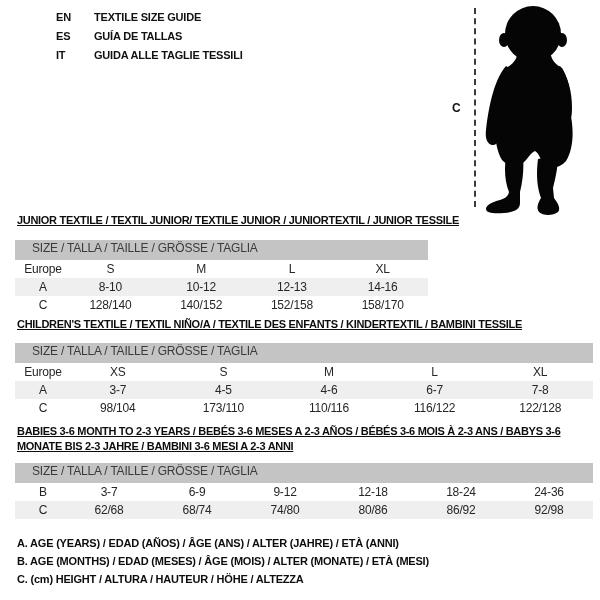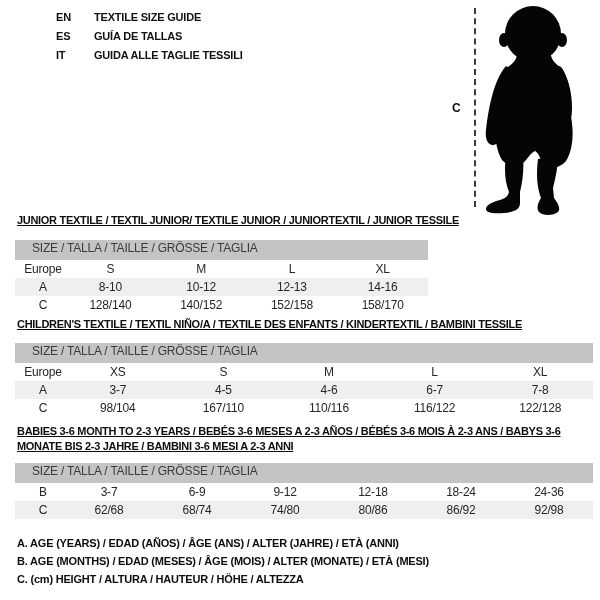--- a/index.html
+++ b/index.html
@@ -158,21 +158,21 @@
         <td class="lbl">A</td>
         <td>3-7</td>
         <td>4-5</td>
         <td>4-6</td>
         <td>6-7</td>
         <td>7-8</td>
       </tr>
       <tr>
         <td class="lbl">C</td>
         <td>98/104</td>
-        <td>167/110</td>
+        <td>173/110</td>
         <td>110/116</td>
         <td>116/122</td>
         <td>122/128</td>
       </tr>
     </tbody>
   </table>
 </div>
 
 <div class="sec-title wrap" style="top:424px;">BABIES 3-6 MONTH TO 2-3 YEARS / BEBÉS 3-6 MESES A 2-3 AÑOS / BÉBÉS 3-6 MOIS À 2-3 ANS / BABYS 3-6 MONATE BIS 2-3 JAHRE / BAMBINI 3-6 MESI A 2-3 ANNI</div>
 <div class="size-block t3">

